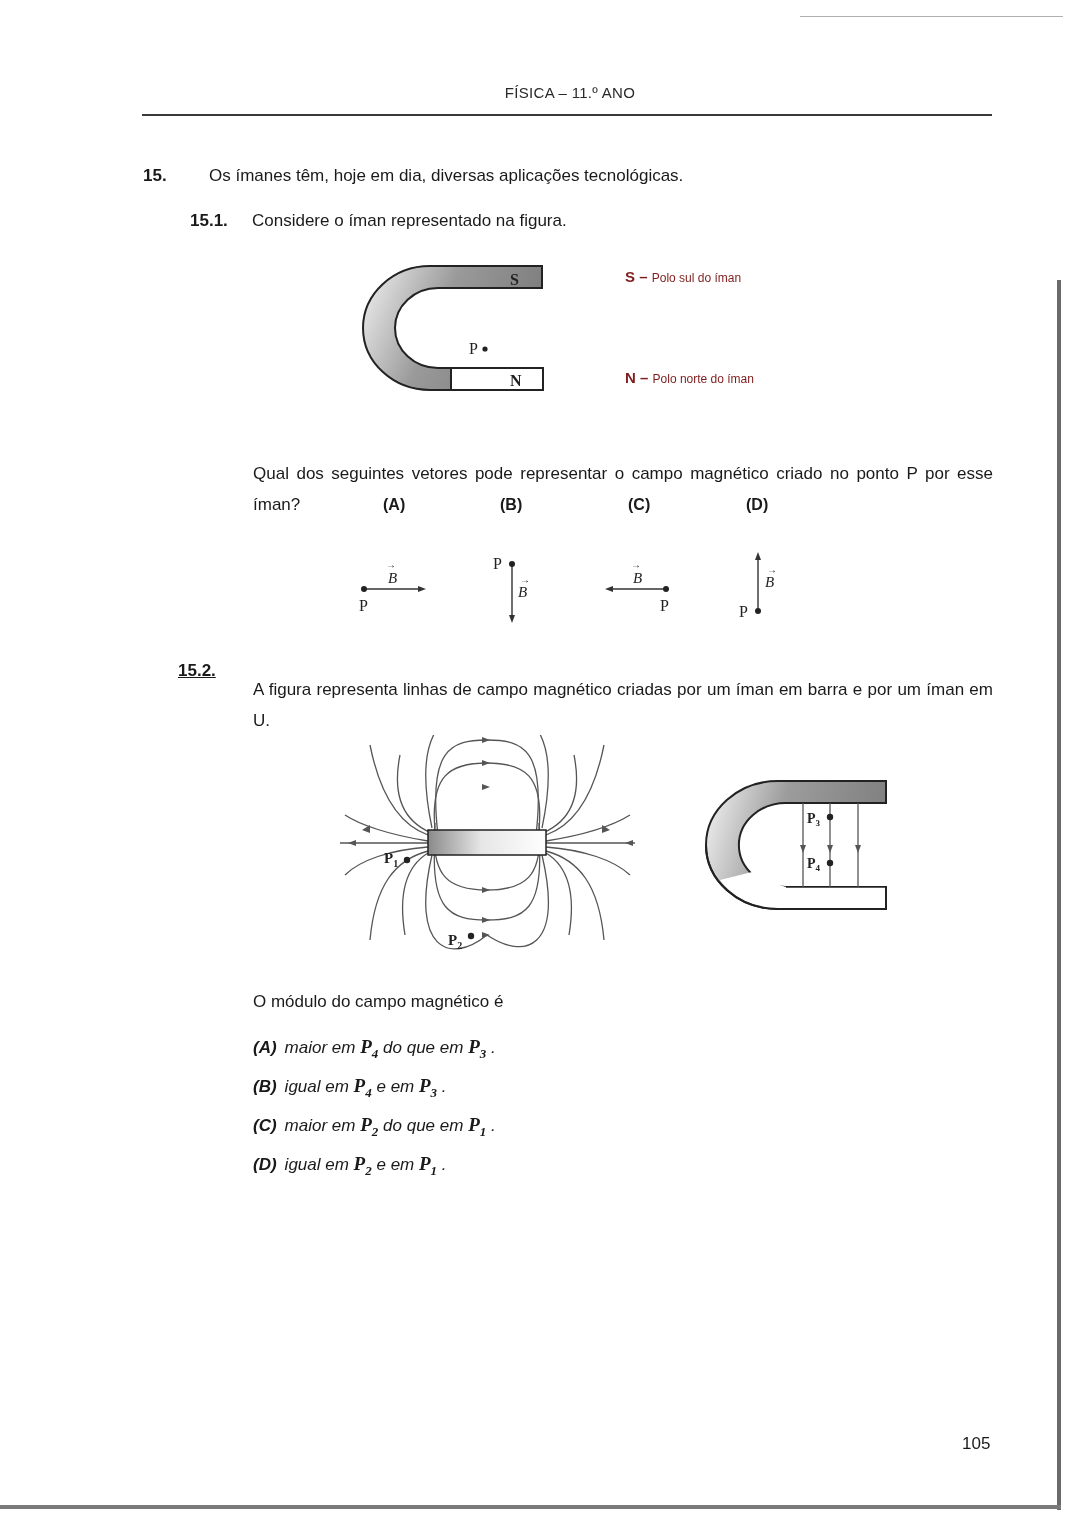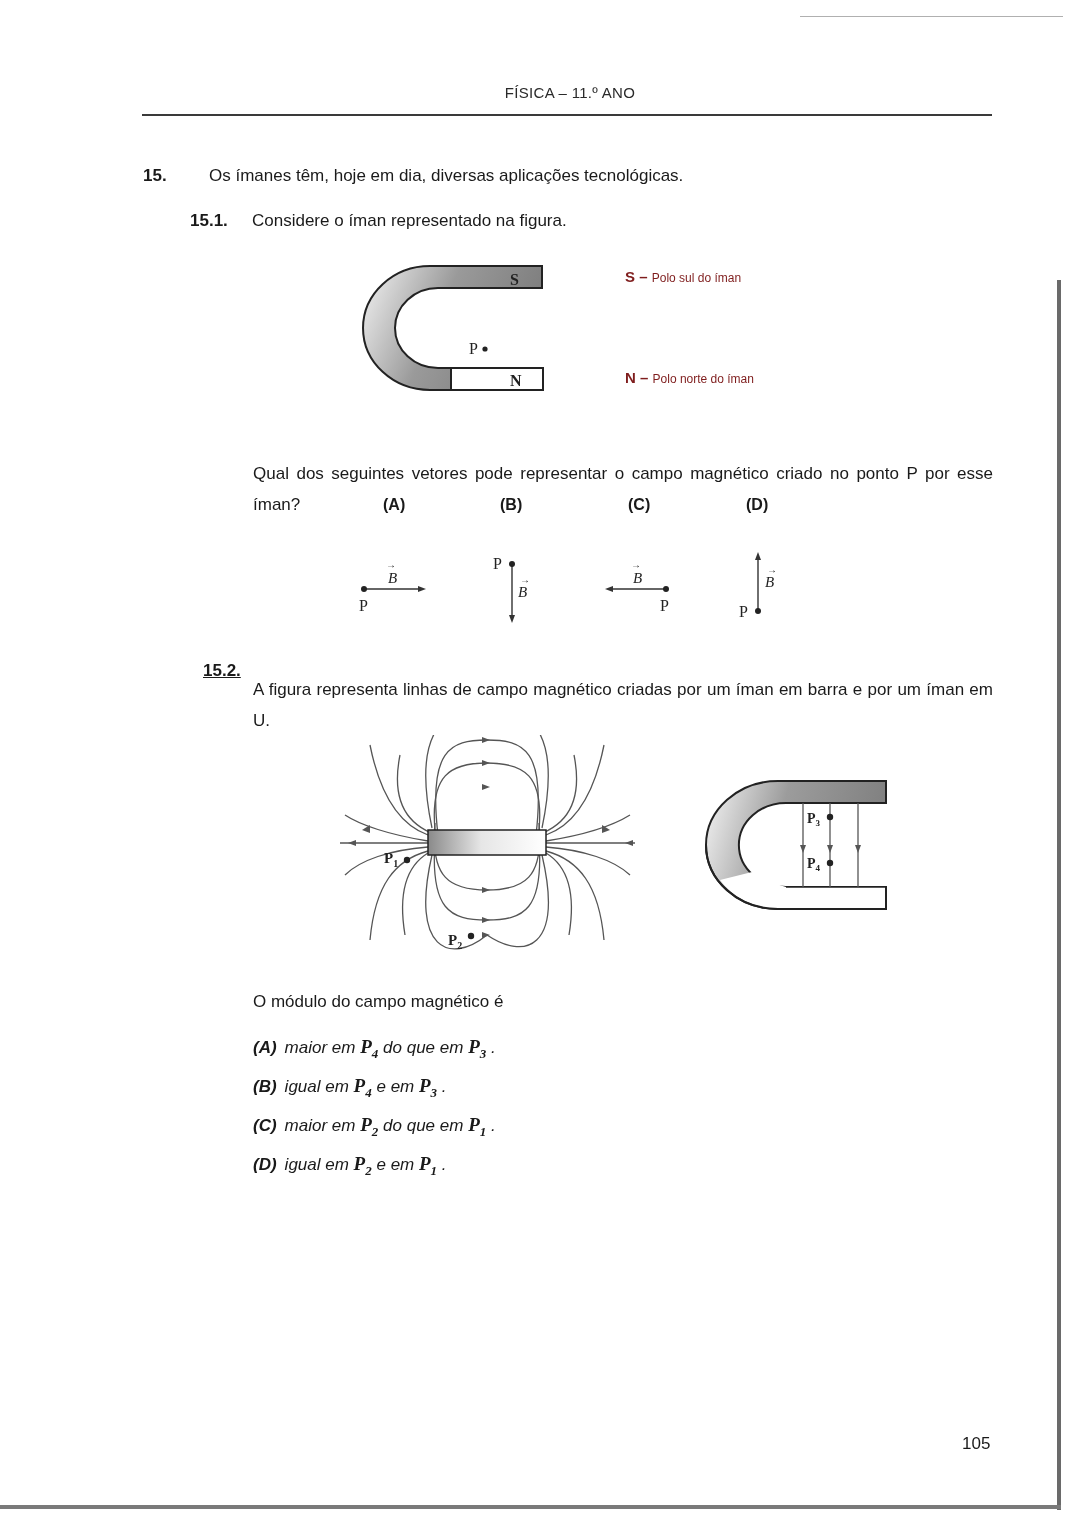--- a/index.html
+++ b/index.html
@@ -103,21 +103,21 @@
 
 <svg class="abs" style="left:735px; top:548px;" width="60" height="78">
   <line x1="23" y1="10" x2="23" y2="63" stroke="#333" stroke-width="1.4"></line>
   <polygon points="23,4 20,12 26,12" fill="#333"></polygon>
   <circle cx="23" cy="63" r="3" fill="#222"></circle>
   <text x="4" y="69" font-size="16" fill="#222">P</text>
   <text x="30" y="39" font-style="italic" font-size="15" fill="#222">B</text>
   <text x="32" y="25" font-size="10" fill="#222">→</text>
 </svg>
 
-<div class="abs qnum" style="left:203px; top:661px;text-decoration:underline;">15.2.</div>
+<div class="abs qnum" style="left:178px; top:661px;text-decoration:underline;">15.2.</div>
 <div class="abs para" style="left:253px; top:655px; width:740px;margin-top:19px;">A figura representa linhas de campo magnético criadas por um íman em barra e por um íman em U.</div>
 
 <svg class="abs" style="left:340px; top:735px;" width="300" height="215">
   <defs>
     <linearGradient id="bg1" x1="0" y1="0" x2="1" y2="0">
       <stop offset="0" stop-color="#8a8a8a"></stop>
       <stop offset="0.45" stop-color="#e6e6e6"></stop>
       <stop offset="1" stop-color="#ffffff"></stop>
     </linearGradient>
   </defs>

